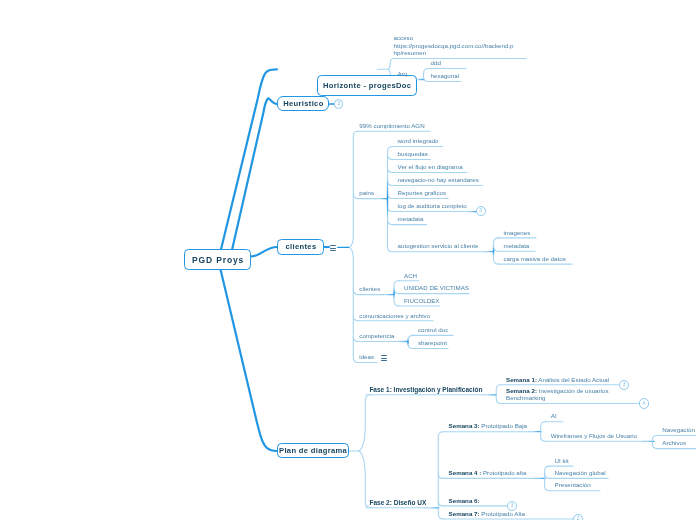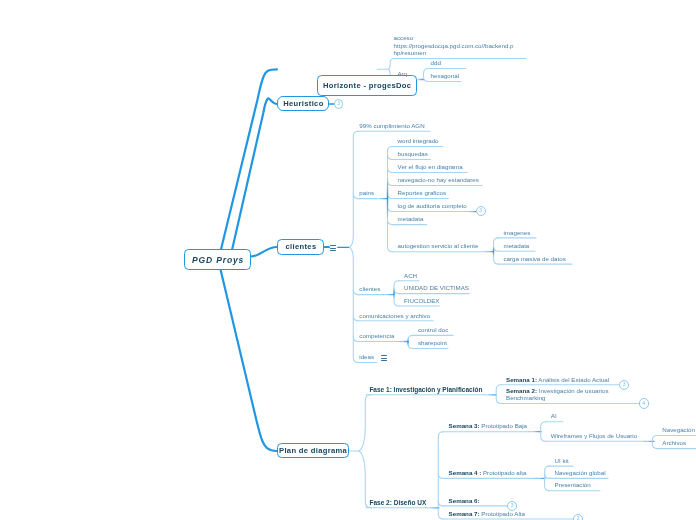--- a/index.html
+++ b/index.html
@@ -4,21 +4,21 @@
 <style>
   html,body{margin:0;padding:0;}
   body{width:696px;height:520px;background:#ffffff;overflow:hidden;position:relative;
        font-family:"Liberation Sans",sans-serif;}
   #stage{position:absolute;left:0;top:0;width:696px;height:520px;}
   svg#wires{position:absolute;left:0;top:0;width:696px;height:520px;}
   .boxnode{position:absolute;border:1.6px solid #2196e3;border-radius:4.5px;background:#fff;
            color:#17455f;font-weight:bold;white-space:nowrap;box-sizing:border-box;
            display:flex;align-items:center;justify-content:center;font-size:7.6px;
            letter-spacing:0.33px;text-indent:0.33px;}
-  .boxnode.root{font-size:8.5px;letter-spacing:0.85px;text-indent:0.85px;font-style:italic;}
+  .boxnode.root{font-size:8.5px;letter-spacing:0.85px;text-indent:0.85px;}
   .leaf{position:absolute;white-space:nowrap;color:#4880a7;font-size:6.2px;line-height:7.6px;}
   .leaf b{color:#17455f;font-weight:bold;}
   .leaf.allb{color:#17455f;font-weight:bold;}
   .badge{position:absolute;box-sizing:border-box;border:1.1px solid #8fcbef;border-radius:50%;
          color:#7cc0ea;background:#fff;font-size:5px;line-height:5px;display:flex;
          align-items:center;justify-content:center;font-weight:normal;}
   .ham{position:absolute;height:0;width:0;}
   .ham i{position:absolute;height:1.15px;background:#3c6f92;border-radius:0.6px;}
 </style>
 </head>

